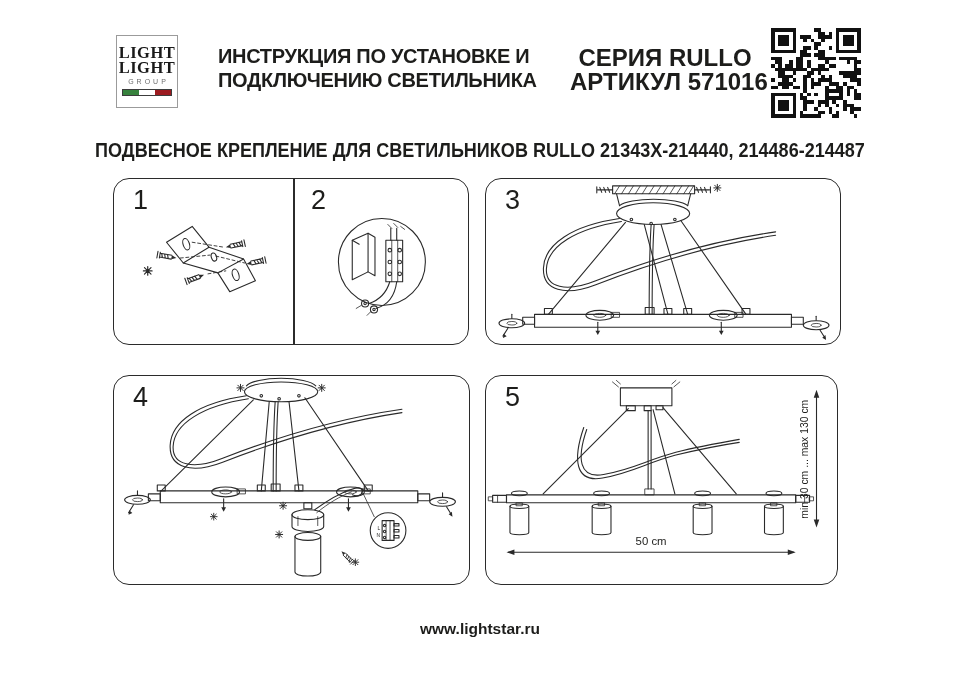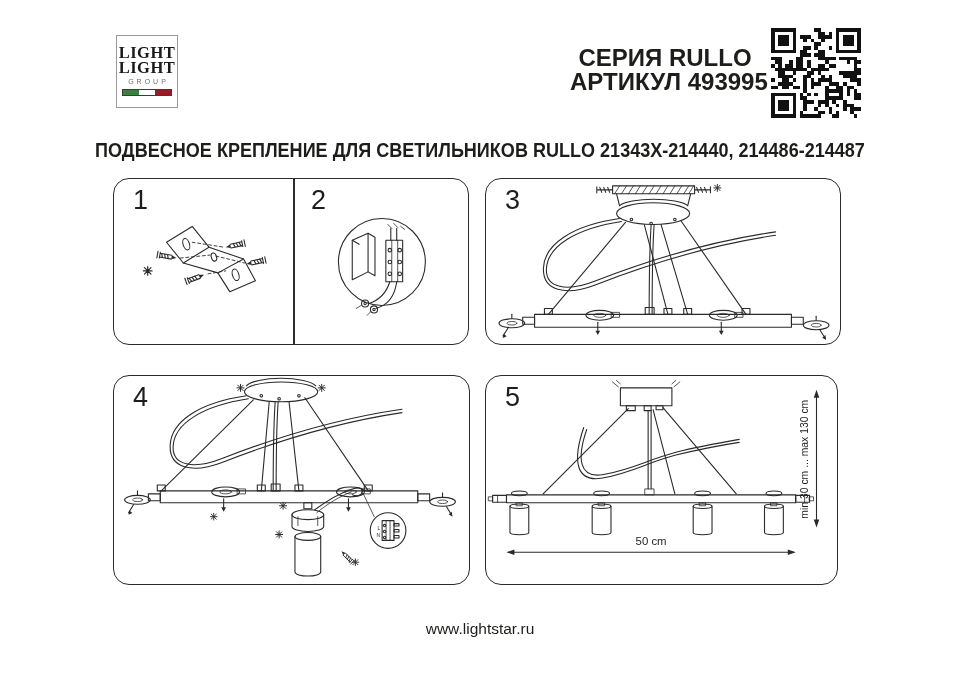--- a/index.html
+++ b/index.html
@@ -46,42 +46,46 @@
   .divider { position:absolute; left:179px; top:0; bottom:0; width:1.5px; background:#2b2b2b; }
   .num { position:absolute; left:19px; top:6px; font-size:27px; font-weight:400; color:#1d1d1b; }
   .num2 { left:197px; }
   .panel svg.draw { position:absolute; left:0; top:0; width:100%; height:100%; }
   svg.draw * { stroke:#2a2a2a; fill:none; stroke-width:1.1; stroke-linecap:round; stroke-linejoin:round; }
   svg.draw .f { fill:#2a2a2a; stroke:none; }
   svg.draw .thin { stroke-width:0.8; }
   svg.draw .dash { stroke-dasharray:3,2.6; stroke-width:0.9; }
   svg.draw text { fill:#1d1d1b; stroke:none; font-family:"Liberation Sans",sans-serif; }
   
-  .footer { position:absolute; top:620px; left:0; width:960px; text-align:center; font-size:15.5px; font-weight:normal; }
+  .footer { position:absolute; top:620px; left:0; width:960px; text-align:center; font-size:15.5px; font-weight:bold; }
 </style>
 </head>
 <body>
 
 <div class="page">
 
   <div class="logo">
     <div class="l1">LIGHT</div>
     <div class="l2">LIGHT</div>
     <div class="l3">GROUP</div>
     <div class="flag">
         <span class="fg"></span>
         <span class="fw"></span>
         <span class="fr"></span>
       </div>
   </div>
 
+  <div class="title">
+    <div>ИНСТРУКЦИЯ ПО УСТАНОВКЕ И</div>
+    <div>ПОДКЛЮЧЕНИЮ СВЕТИЛЬНИКА</div>
+  </div>
 
   <div class="series">
     <div>СЕРИЯ RULLO</div>
-    <div>АРТИКУЛ 493995</div>
+    <div>АРТИКУЛ 571016</div>
   </div>
 
   <div class="qr">
     <svg viewBox="0 0 100 100" shape-rendering="crispEdges">
       <g fill="#111">
         <rect x="0" y="0" width="28" height="28"></rect>
           <rect x="72" y="0" width="28" height="28"></rect>
           <rect x="0" y="72" width="28" height="28"></rect>
       </g>
       <g fill="#fff">

